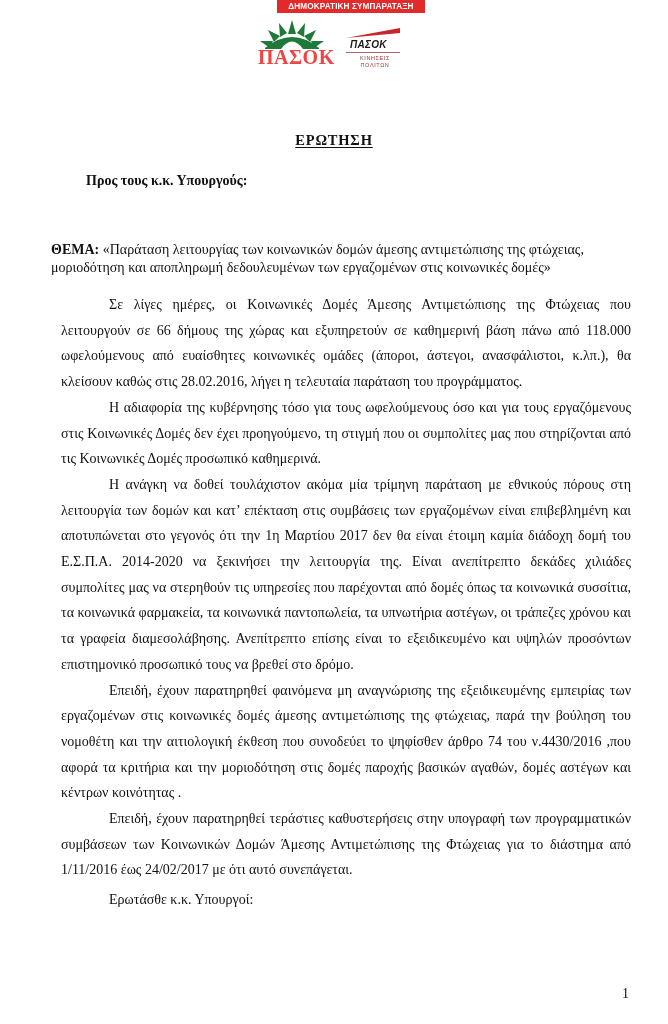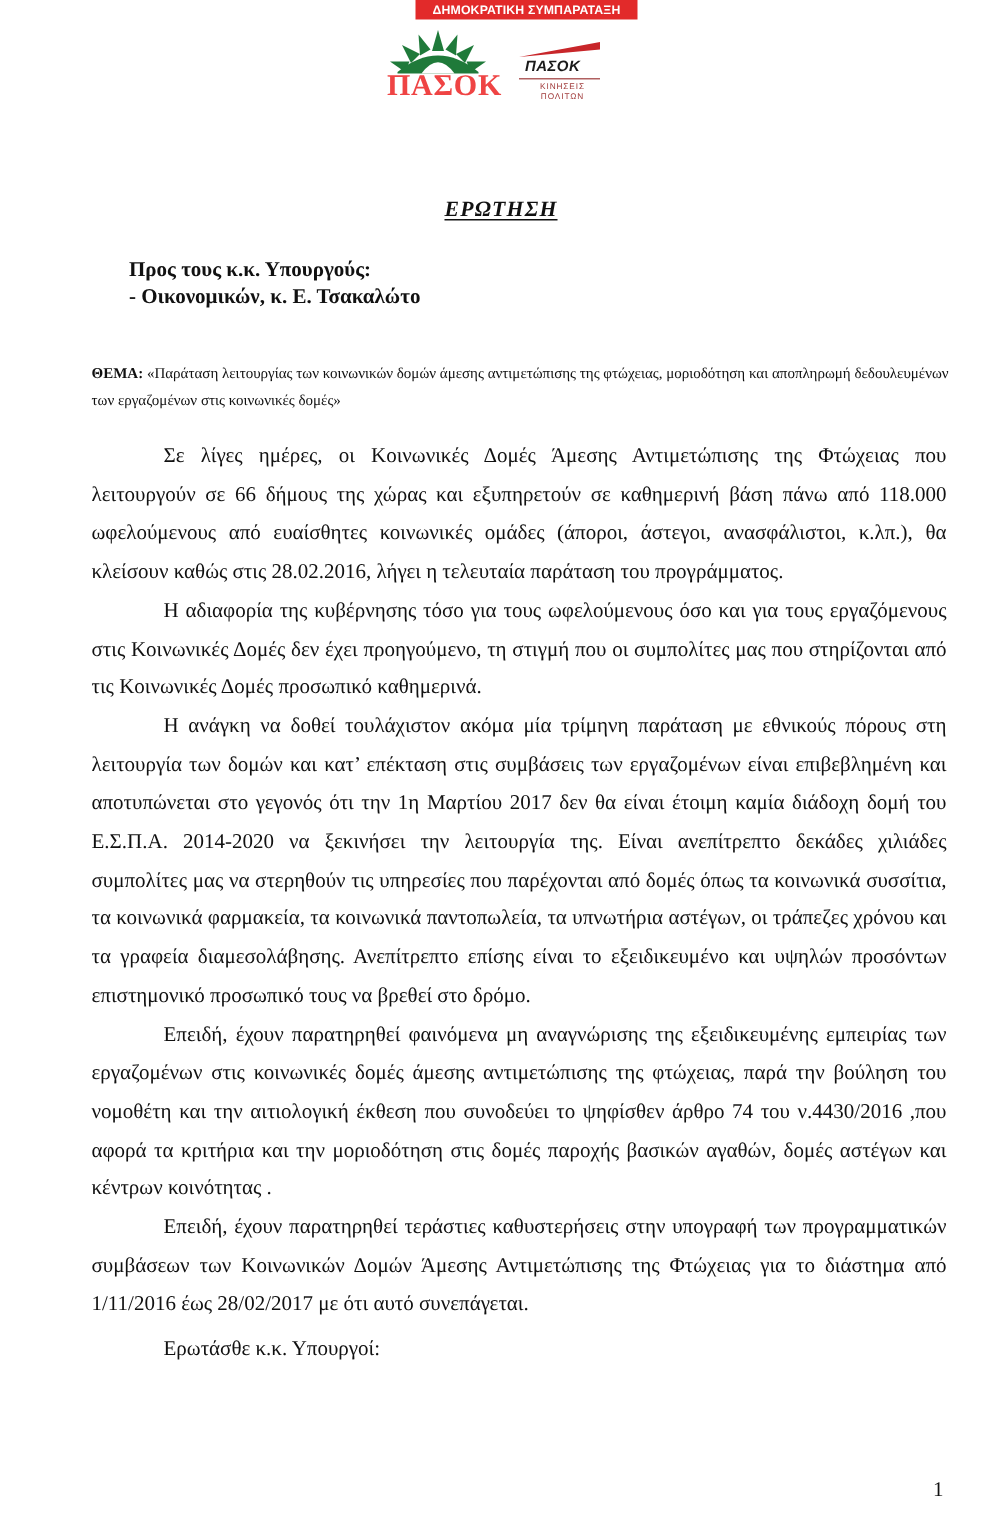--- a/index.html
+++ b/index.html
@@ -36,26 +36,26 @@
     }
 
     .title-block { position: absolute; left: 0; width: 668px; text-align: center; }
     .org-title {
       top: 81px; font-weight: bold; font-size: 14.5px; line-height: 18px; letter-spacing: 2.4px;
     }
     .org-title span { text-decoration: underline; text-underline-offset: 2px; }
     .doc-type {
       top: 131px; font-weight: bold; font-size: 14.5px; line-height: 18px; letter-spacing: 0.8px;
     }
-    .doc-type span { text-decoration: underline; text-underline-offset: 2px; font-style: italic; }
+    .doc-type span { text-decoration: underline; text-underline-offset: 2px; }
 
     .recipients { position: absolute; left: 61px; top: 172px; width: 580px; font-weight: bold; font-size: 14px; line-height: 17.5px; margin-left: 25px; }
     .recipients .rl { white-space: nowrap; }
 
-    .subject { position: absolute; left: 61px; top: 241px; width: 580px; font-size: 10px; line-height: 17.5px; }
+    .subject { position: absolute; left: 51px; top: 241px; width: 580px; font-size: 14px; line-height: 17.5px; }
     .subject .lbl { font-weight: bold; }
 
     .body-text { position: absolute; left: 61px; top: 292px; width: 570px; font-size: 14px; line-height: 25.7px; }
     .body-text p { text-indent: 48px; text-align: justify; text-align-last: left; }
 
     .closing { position: absolute; left: 61px; top: 891px; font-size: 14px; line-height: 18px; text-indent: 48px; width: 400px; }
     .page-num { position: absolute; left: 622px; top: 985px; font-size: 14px; line-height: 18px; }
   </style>
 </head>
 <body>
@@ -93,30 +93,29 @@
 
 <div class="title-block org-title">
 </div>
 
 <div class="title-block doc-type">
   <span>ΕΡΩΤΗΣΗ</span>
 </div>
 
 <div class="recipients">
   <div class="rl">Προς τους κ.κ. Υπουργούς:</div>
-  <div class="rl">-  Οικονομικών, κ. Ε. Τσακαλώτο</div>
 </div>
 
 <div class="subject">
   <span class="lbl">ΘΕΜΑ:</span><span> «Παράταση λειτουργίας των κοινωνικών δομών άμεσης αντιμετώπισης της φτώχειας, μοριοδότηση και αποπληρωμή δεδουλευμένων των εργαζομένων στις κοινωνικές δομές»</span>
 </div>
 
 <div class="body-text">
   <p>Σε λίγες ημέρες, οι Κοινωνικές Δομές Άμεσης Αντιμετώπισης της Φτώχειας που λειτουργούν σε 66 δήμους της χώρας και εξυπηρετούν σε καθημερινή βάση πάνω από 118.000 ωφελούμενους από ευαίσθητες κοινωνικές ομάδες (άποροι, άστεγοι, ανασφάλιστοι, κ.λπ.), θα κλείσουν καθώς στις 28.02.2016, λήγει η τελευταία παράταση του προγράμματος.</p>
   <p>Η αδιαφορία της κυβέρνησης τόσο για τους ωφελούμενους όσο και για τους εργαζόμενους στις Κοινωνικές Δομές δεν έχει προηγούμενο, τη στιγμή που οι συμπολίτες μας που στηρίζονται από τις Κοινωνικές Δομές προσωπικό καθημερινά.</p>
   <p>Η ανάγκη να δοθεί τουλάχιστον ακόμα μία τρίμηνη παράταση με εθνικούς πόρους στη λειτουργία των δομών και κατ’ επέκταση στις συμβάσεις των εργαζομένων είναι επιβεβλημένη και αποτυπώνεται  στο γεγονός ότι την 1η  Μαρτίου 2017 δεν θα είναι  έτοιμη καμία διάδοχη δομή του Ε.Σ.Π.Α. 2014-2020 να ξεκινήσει την λειτουργία της. Είναι ανεπίτρεπτο δεκάδες χιλιάδες συμπολίτες μας να στερηθούν τις υπηρεσίες που παρέχονται από δομές όπως τα κοινωνικά συσσίτια, τα κοινωνικά φαρμακεία, τα κοινωνικά παντοπωλεία, τα υπνωτήρια αστέγων, οι τράπεζες χρόνου και τα γραφεία διαμεσολάβησης. Ανεπίτρεπτο επίσης  είναι το εξειδικευμένο και υψηλών προσόντων επιστημονικό προσωπικό τους να βρεθεί στο δρόμο.</p>
   <p>Επειδή, έχουν παρατηρηθεί φαινόμενα μη αναγνώρισης της εξειδικευμένης εμπειρίας των εργαζομένων στις κοινωνικές δομές άμεσης αντιμετώπισης της φτώχειας, παρά την βούληση του νομοθέτη και την αιτιολογική έκθεση που συνοδεύει  το ψηφίσθεν  άρθρο 74 του ν.4430/2016 ,που αφορά τα κριτήρια και την  μοριοδότηση στις δομές παροχής  βασικών αγαθών, δομές αστέγων και κέντρων κοινότητας .</p>
-  <p>Επειδή,  έχουν παρατηρηθεί τεράστιες καθυστερήσεις στην υπογραφή των προγραμματικών συμβάσεων των Κοινωνικών Δομών Άμεσης Αντιμετώπισης της Φτώχειας για το διάστημα από 1/11/2016 έως 28/02/2017 με ότι αυτό συνεπάγεται.</p>
+  <p>Επειδή,  έχουν παρατηρηθεί τεράστιες καθυστερήσεις στην υπογραφή των προγραμματικών συμβάσεων των Κοινωνικών Δομών Άμεσης Αντιμετώπισης της Φτώχειας για το διάστημα από 1/11/2016 έως 24/02/2017 με ότι αυτό συνεπάγεται.</p>
 </div>
 
 <div class="closing">Ερωτάσθε κ.κ. Υπουργοί:</div>
 
 <div class="page-num">1</div>
 
 </body></html>

